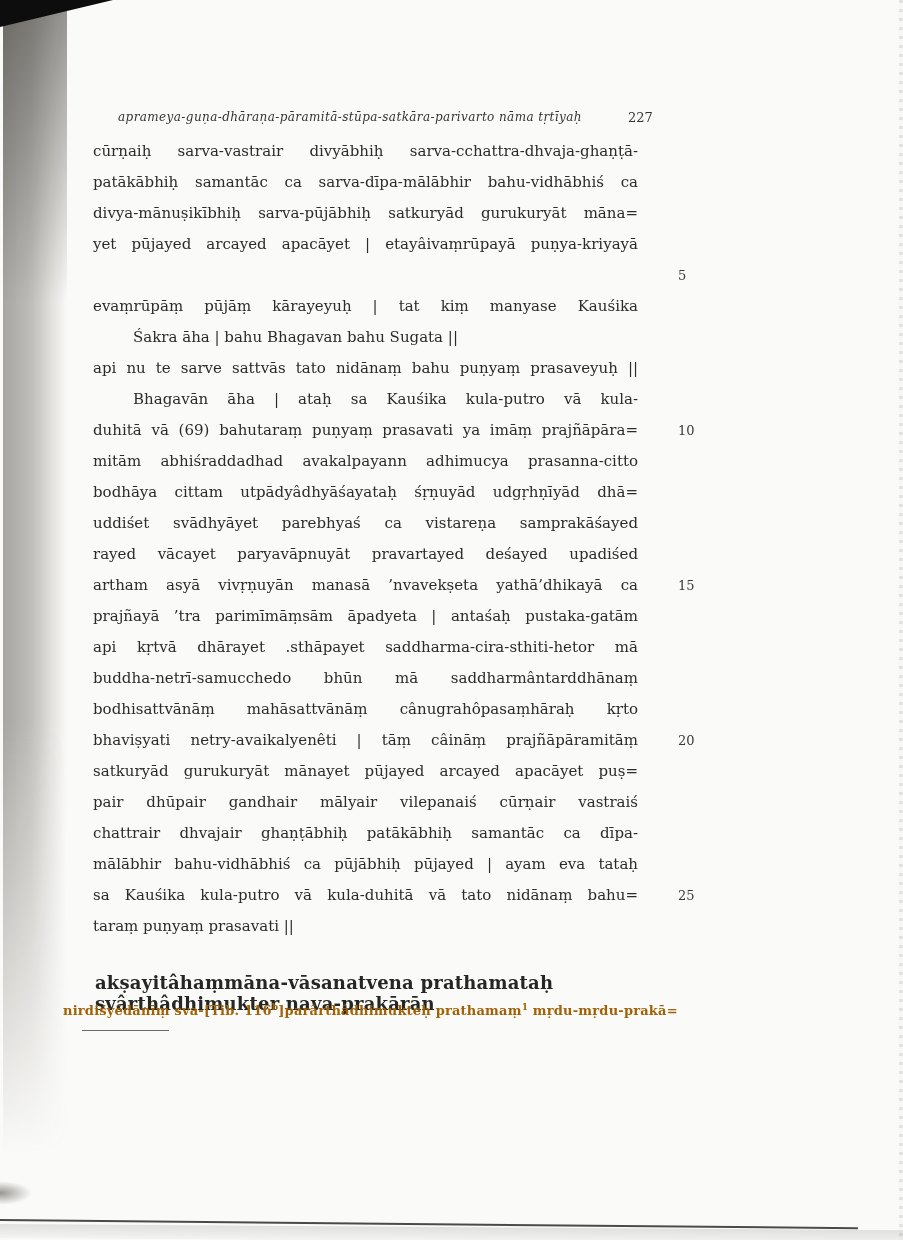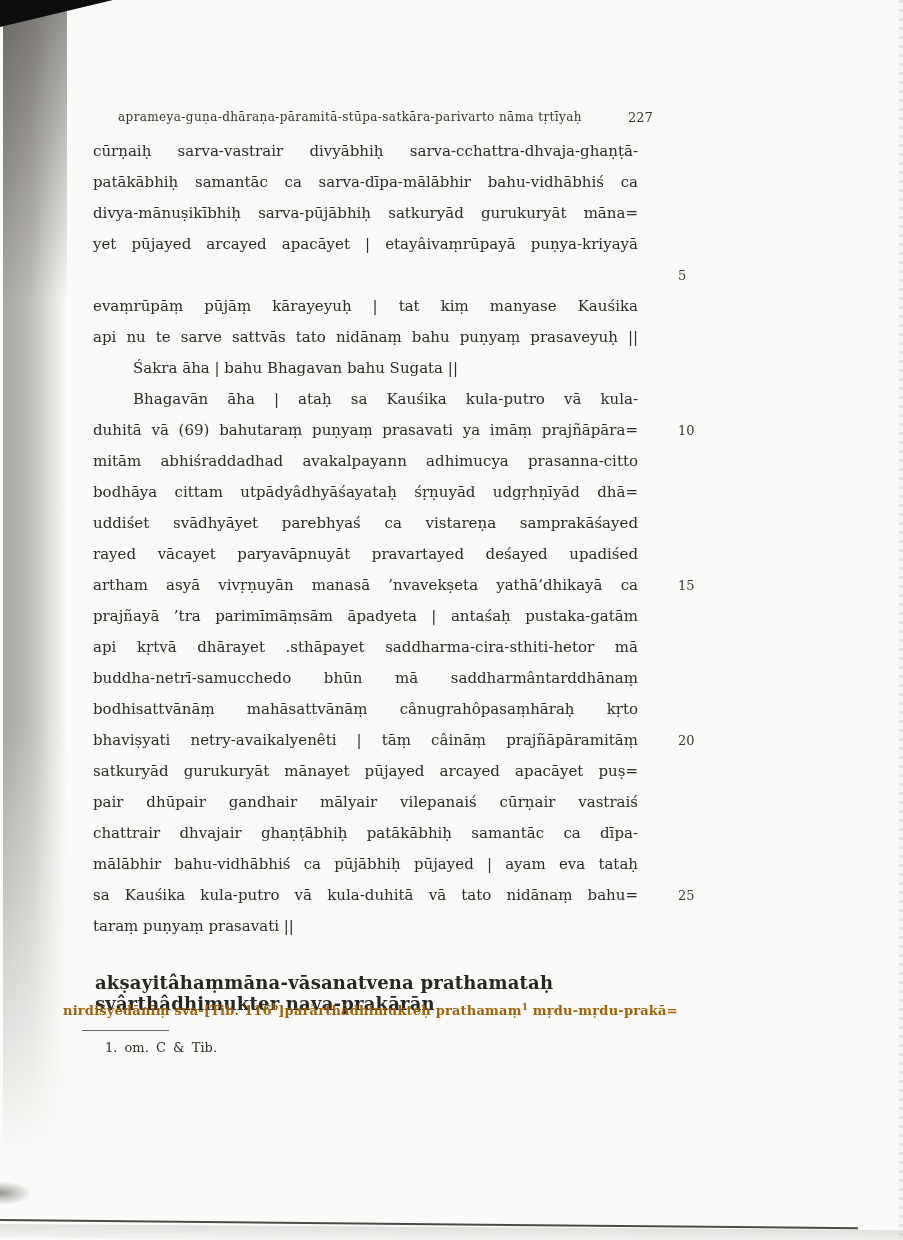--- a/index.html
+++ b/index.html
@@ -41,21 +41,21 @@
     transform:rotate(0.55deg);transform-origin:left top;
   }
   .bottom-scan-band{
     position:absolute;left:0;top:1224px;width:903px;height:14px;
     background:linear-gradient(to bottom, rgba(90,88,84,0.16), rgba(90,88,84,0.04));
     transform:rotate(0.4deg);transform-origin:left top;
   }
   
   .running-header{
     position:absolute;left:118px;top:110px;width:470px;
-    font-size:12px;letter-spacing:0.4px;color:#35352f;
+    font-size:12px;letter-spacing:0.4px;color:#35352f;font-style:italic;
   }
   .folio-number{
     position:absolute;left:628px;top:110px;width:40px;
     font-size:13px;color:#35352f;
   }
   
   .body-text{
     position:absolute;left:79px;top:136px;width:545px;
     font-size:15px;
     margin-left:14px;
@@ -124,26 +124,26 @@
       <span>yet pūjayed arcayed apacāyet | etayâivaṃrūpayā puṇya-kriyayā</span>
       <span class="margin-num"></span>
     </div>
       <div class="body-line">
       <span class="margin-num">5</span>
     </div>
       <div class="body-line">
       <span>evaṃrūpāṃ pūjāṃ kārayeyuḥ | tat kiṃ manyase Kauśika</span>
       <span class="margin-num"></span>
     </div>
-      <div class="body-line">
-      <span>api nu te sarve sattvās tato nidānaṃ bahu puṇyaṃ prasaveyuḥ ||</span>
-      <span class="margin-num"></span>
-    </div>
       <div class="body-line indent no-justify">
       <span>Śakra āha | bahu Bhagavan bahu Sugata ||</span>
+      <span class="margin-num"></span>
+    </div>
+      <div class="body-line">
+      <span>api nu te sarve sattvās tato nidānaṃ bahu puṇyaṃ prasaveyuḥ ||</span>
       <span class="margin-num"></span>
     </div>
       <div class="body-line indent">
       <span>Bhagavān āha | ataḥ sa Kauśika kula-putro vā kula-</span>
       <span class="margin-num"></span>
     </div>
       <div class="body-line">
       <span>duhitā vā (69) bahutaraṃ puṇyaṃ prasavati ya imāṃ prajñāpāra=</span>
       <span class="margin-num">10</span>
     </div>
@@ -211,15 +211,14 @@
       <span>taraṃ puṇyaṃ prasavati ||</span>
       <span class="margin-num"></span>
     </div>
     </div>
 
   <div class="apparatus-line1">akṣayitâhaṃmāna-vāsanatvena prathamataḥ svârthâdhimukter nava-prakārān</div>
   <div class="apparatus-line2">
     <span>nirdiśyêdānīṃ sva-[Tib. 116</span><sup>b</sup><span>]parârthâdhimukteḥ prathamaṃ</span><sup>1</sup><span> mṛdu-mṛdu-prakā=</span>
   </div>
   <div class="footnote-rule"></div>
-  <div class="footnote">1.  om. C &amp; Tib.</div>
 
 </div>
 
 </body></html>

